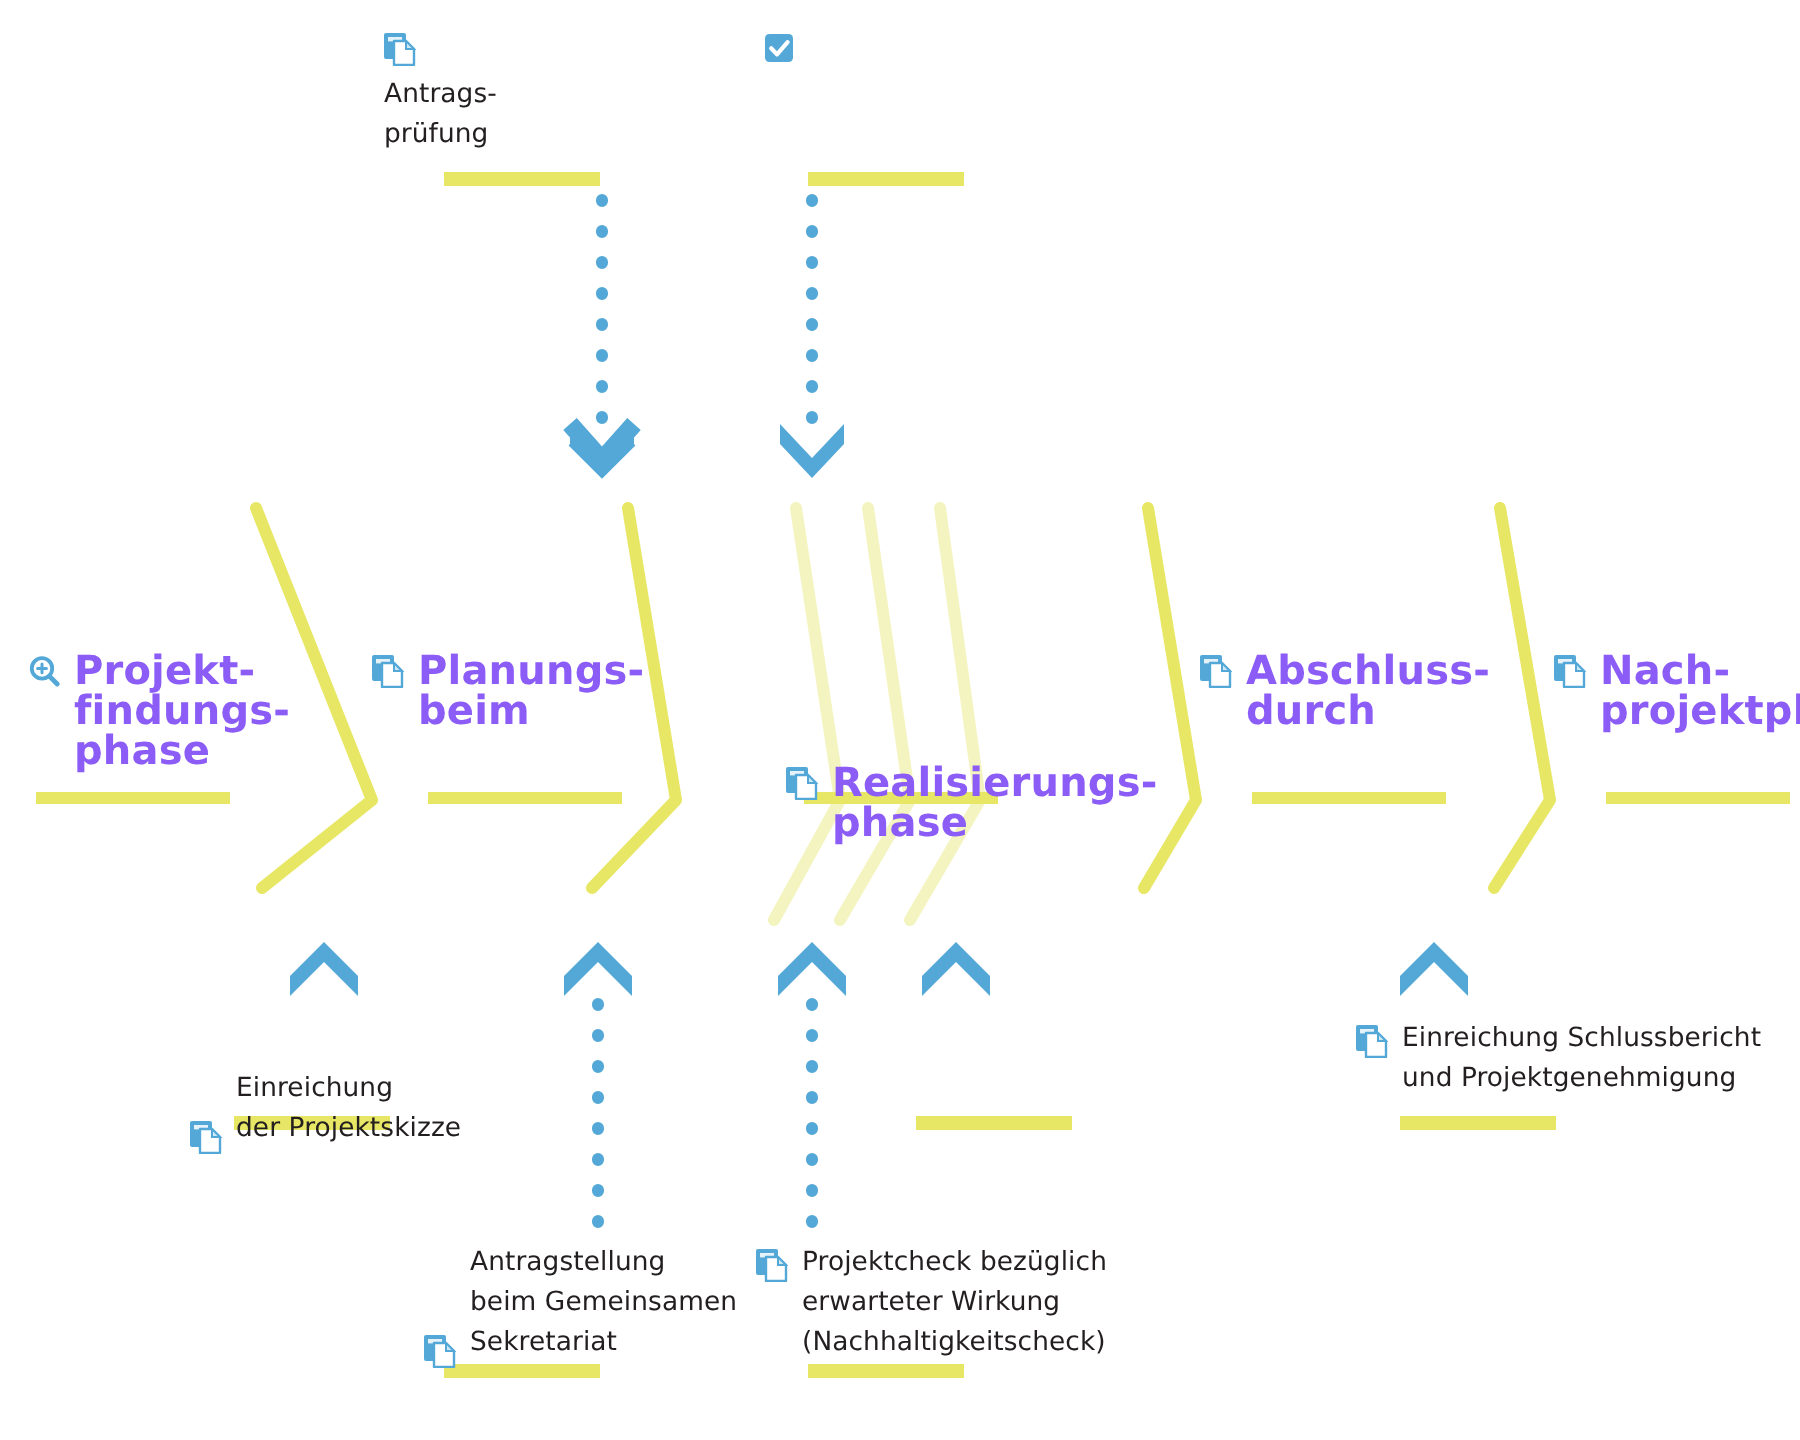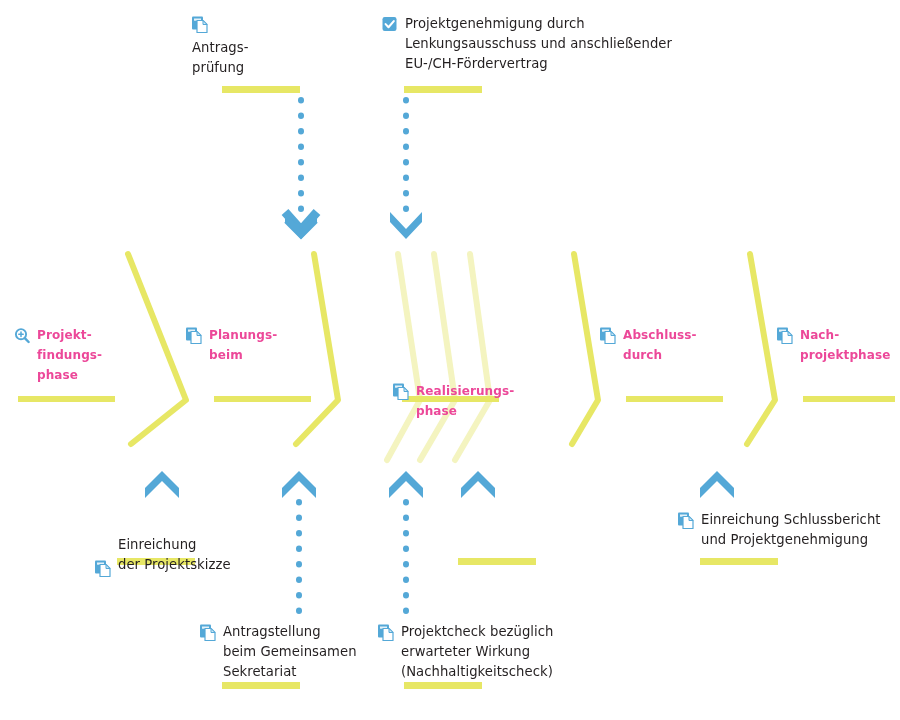--- a/index.html
+++ b/index.html
@@ -39,24 +39,24 @@
     white-space: pre-line;
     letter-spacing: 0.05px;
   }
   .phase {
     position: absolute;
     display: flex;
     align-items: flex-start;
     gap: 7px;
   }
   .phase-text {
-    font-size: 12px;
+    font-size: 20px;
     line-height: 20px;
     font-weight: bold;
-    color: #ec4899;
+    color: #8b5cf6;
     white-space: pre-line;
     letter-spacing: 0.1px;
   }
   .icon {
     flex: 0 0 auto;
     width: 16px;
     height: 17px;
     position: relative;
     top: 2px;
   }
@@ -143,23 +143,20 @@
 prüfung</span>
   </div>
 
   <div class="note" data-name="note-projektgenehmigung" style="left:382px; top:14px; width:300px;">
     <span class="icon" data-name="checkbox-checked-icon">
       <svg viewBox="0 0 16 17" width="16" height="17">
         <rect x="0.5" y="1" width="14" height="14" rx="2.2" fill="#54a8d7"></rect>
         <path d="M3.6 8.1 l2.9 3.1 l5.3 -6.1" fill="none" stroke="#ffffff" stroke-width="2.1" stroke-linecap="round" stroke-linejoin="round"></path>
       </svg>
     </span>
-    <span class="note-text" data-name="note-text">Projektgenehmigung durch
-Lenkungsausschuss und anschließender
-EU-/CH-Fördervertrag</span>
   </div>
 
   <div class="phase" data-name="phase-projektfindungsphase" style="left:14px; top:325px; width:115px;">
     <span class="icon" data-name="magnifier-plus-icon">
       <svg viewBox="0 0 16 17" width="16" height="17">
         <circle cx="7" cy="7.2" r="5.1" fill="none" stroke="#54a8d7" stroke-width="1.9"></circle>
         <path d="M7 5 v4.4 M4.8 7.2 h4.4" stroke="#54a8d7" stroke-width="1.5" stroke-linecap="round"></path>
         <path d="M10.8 11.2 L14.6 15" stroke="#54a8d7" stroke-width="2.4" stroke-linecap="round"></path>
       </svg>
     </span>
@@ -240,21 +237,21 @@
         <rect x="0" y="0.5" width="11" height="13" rx="1" fill="#54a8d7"></rect>
         <rect x="2" y="2.5" width="7" height="2.2" fill="#ffffff" opacity="0.85"></rect>
         <path d="M5 4.5 h6 l4 4 v8 h-10 z" fill="#ffffff" stroke="#54a8d7" stroke-width="1.2" stroke-linejoin="round"></path>
         <path d="M11 4.5 v4 h4 z" fill="#cfe8f6" stroke="#54a8d7" stroke-width="1"></path>
       </svg>
     </span>
     <span class="note-text" data-name="note-text">Einreichung Schlussbericht
 und Projektgenehmigung</span>
   </div>
 
-  <div class="note" data-name="note-antragstellung-sekretariat" style="left:200px; top:622px; width:170px;">
+  <div class="note" data-name="note-antragstellung-sekretariat" style="left:212px; top:622px; width:170px;align-items:flex-end;">
     <span class="icon" data-name="document-copy-icon">
       <svg viewBox="0 0 16 17" width="16" height="17">
         <rect x="0" y="0.5" width="11" height="13" rx="1" fill="#54a8d7"></rect>
         <rect x="2" y="2.5" width="7" height="2.2" fill="#ffffff" opacity="0.85"></rect>
         <path d="M5 4.5 h6 l4 4 v8 h-10 z" fill="#ffffff" stroke="#54a8d7" stroke-width="1.2" stroke-linejoin="round"></path>
         <path d="M11 4.5 v4 h4 z" fill="#cfe8f6" stroke="#54a8d7" stroke-width="1"></path>
       </svg>
     </span>
     <span class="note-text" data-name="note-text">Antragstellung
 beim Gemeinsamen

